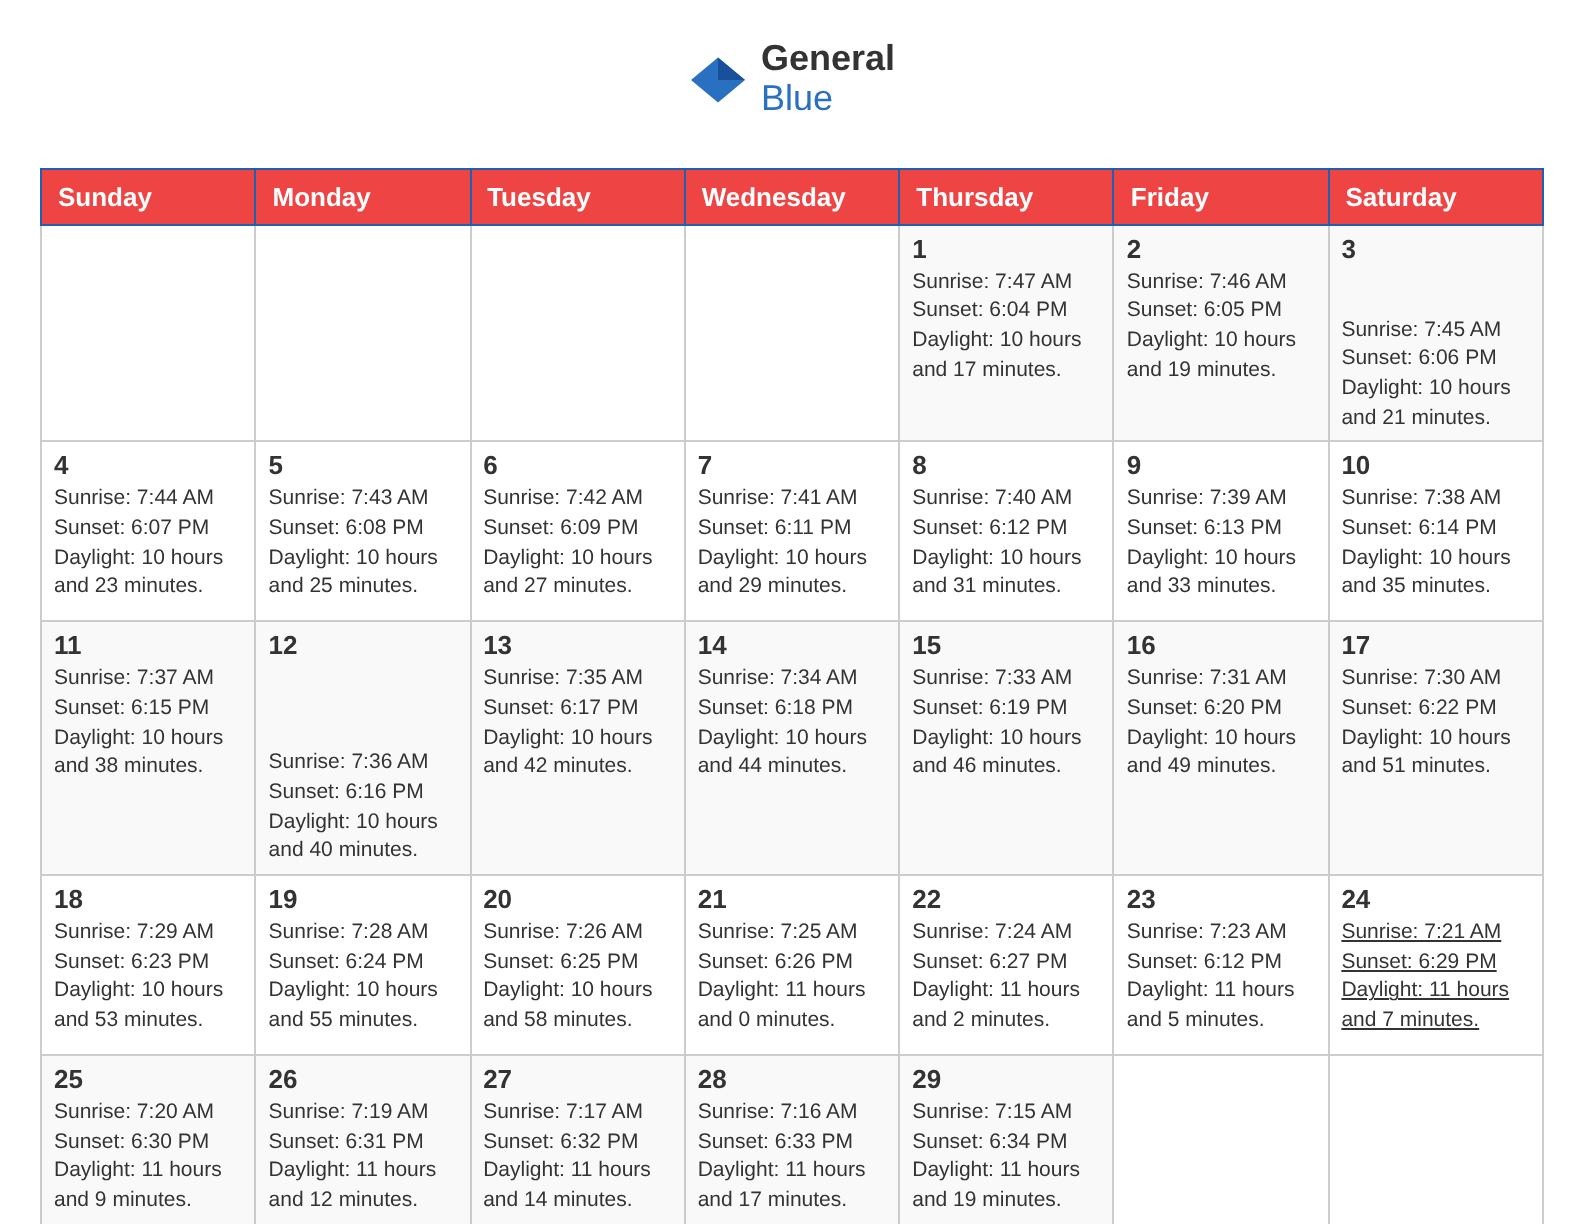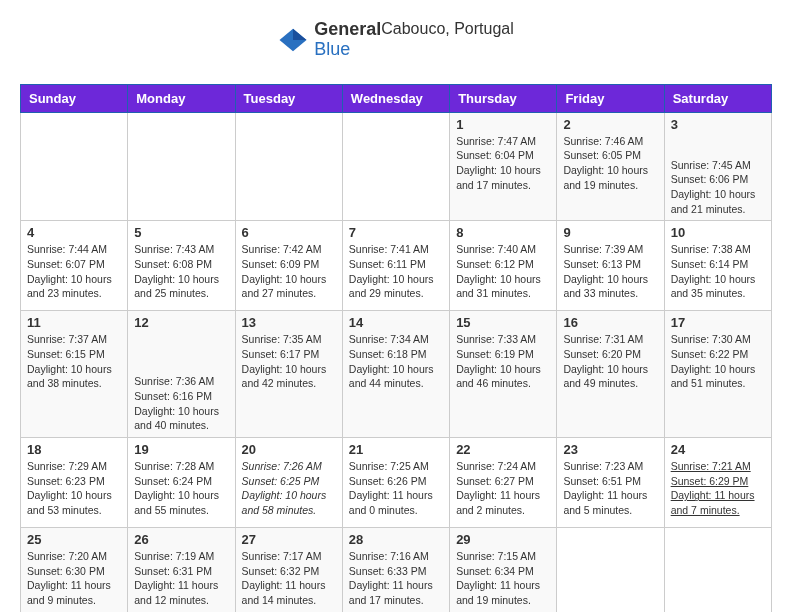--- a/index.html
+++ b/index.html
@@ -51,21 +51,21 @@
     .location {
       font-size: 16px;
       color: #333;
     }
     table {
       width: 100%;
       border-collapse: collapse;
       table-layout: fixed;
     }
     thead tr th {
-      background: #6d28d9;
+      background: #ef4444;
       color: #fff;
       text-align: left;
       padding: 6px 8px;
       font-size: 13px;
       font-weight: bold;
       border: 1px solid #2060b0;
       margin-top: 13px;
     }
     tbody tr td {
       border: 1px solid #ccc;
@@ -103,21 +103,20 @@
     <svg class="logo-icon" viewBox="0 0 40 40">
       <polygon points="20,5 38,20 20,35 2,20" fill="#2970c0"></polygon>
       <polygon points="20,5 38,20 20,20" fill="#1a4f9c"></polygon>
     </svg>
     <div class="logo-text">
       <span class="logo-general">General</span>
       <span class="logo-blue">Blue</span>
     </div>
   </div>
   <div class="title-area">
-    <div class="location">Cabouco, Portugal</div>
   </div>
 </div>
 
 <table>
   <thead>
     <tr id="header-row">
         <th>Sunday</th>
         <th>Monday</th>
         <th>Tuesday</th>
         <th>Wednesday</th>
@@ -266,21 +265,21 @@
         </td>
         <td>
           <span class="day-number">19</span>
           <div class="day-info" style="white-space: pre-line;">Sunrise: 7:28 AM
 Sunset: 6:24 PM
 Daylight: 10 hours
 and 55 minutes.</div>
         </td>
         <td>
           <span class="day-number">20</span>
-          <div class="day-info" style="white-space: pre-line; font-style: italic;">Sunrise: 7:26 AM
+          <div class="day-info" style="white-space: pre-line;">Sunrise: 7:26 AM
 Sunset: 6:25 PM
 Daylight: 10 hours
 and 58 minutes.</div>
         </td>
         <td>
           <span class="day-number">21</span>
           <div class="day-info" style="white-space: pre-line;">Sunrise: 7:25 AM
 Sunset: 6:26 PM
 Daylight: 11 hours
 and 0 minutes.</div>
@@ -288,21 +287,21 @@
         <td>
           <span class="day-number">22</span>
           <div class="day-info" style="white-space: pre-line;">Sunrise: 7:24 AM
 Sunset: 6:27 PM
 Daylight: 11 hours
 and 2 minutes.</div>
         </td>
         <td>
           <span class="day-number">23</span>
           <div class="day-info" style="white-space: pre-line;">Sunrise: 7:23 AM
-Sunset: 6:51 PM
+Sunset: 6:12 PM
 Daylight: 11 hours
 and 5 minutes.</div>
         </td>
         <td>
           <span class="day-number">24</span>
           <div class="day-info" style="white-space: pre-line; text-decoration: underline;">Sunrise: 7:21 AM
 Sunset: 6:29 PM
 Daylight: 11 hours
 and 7 minutes.</div>
         </td>

